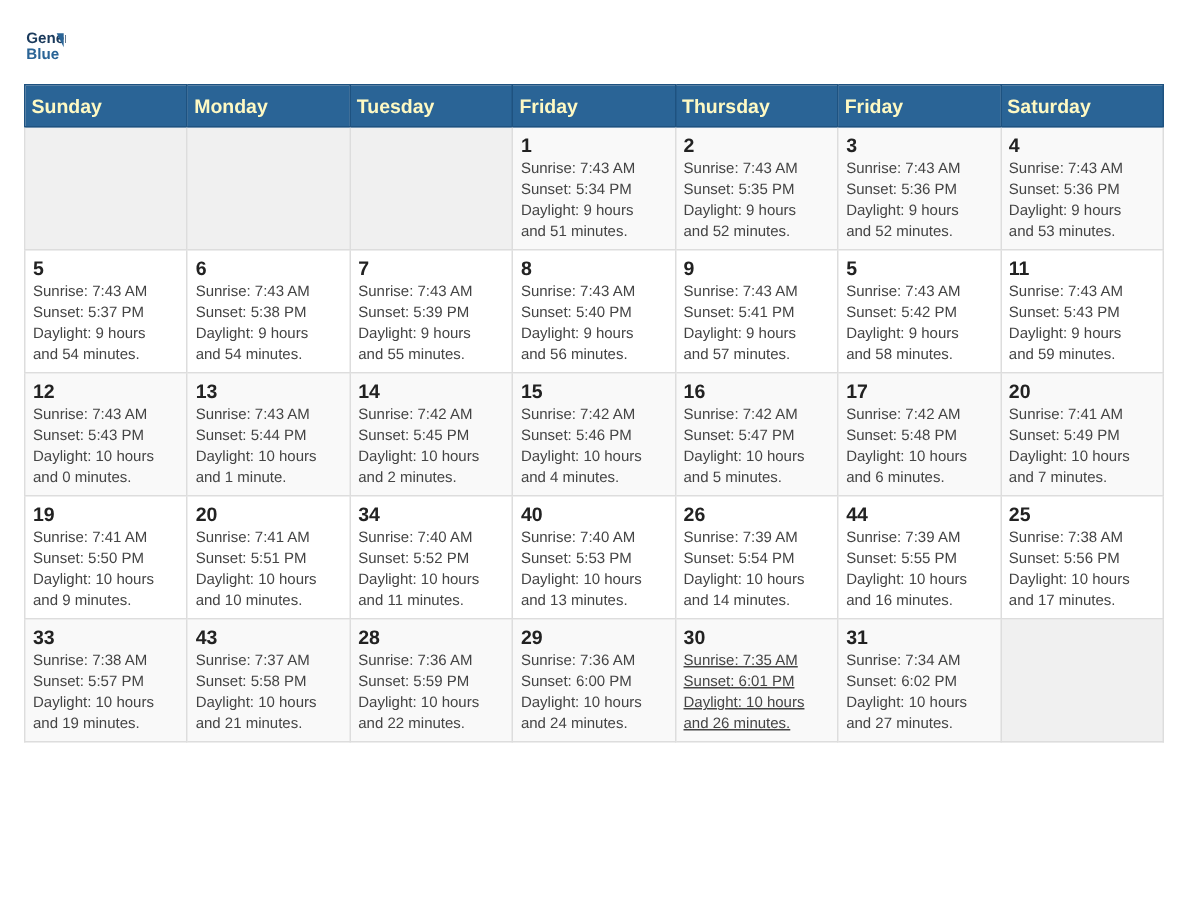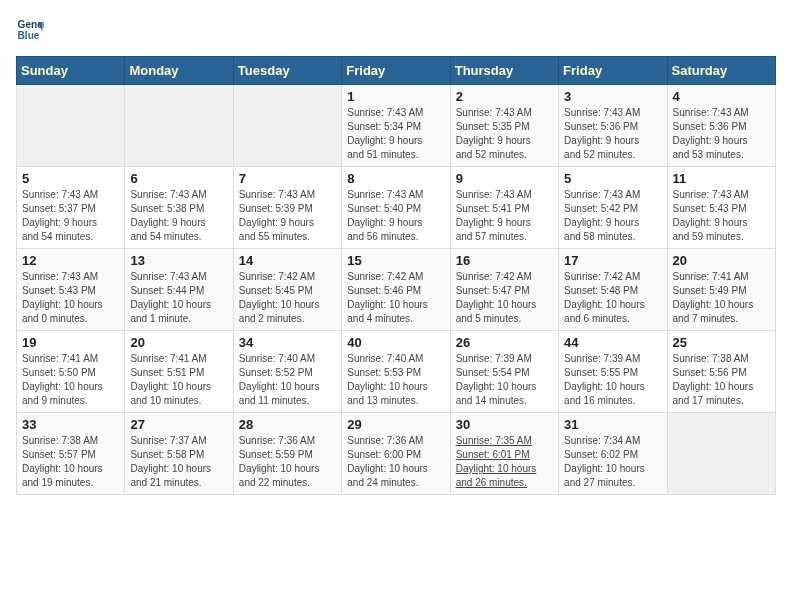--- a/index.html
+++ b/index.html
@@ -300,21 +300,21 @@
       </tr>
       <tr>
         <td>
           <span class="day-num">33</span>
           <div class="day-detail" style="white-space: pre-line;">Sunrise: 7:38 AM
 Sunset: 5:57 PM
 Daylight: 10 hours
 and 19 minutes.</div>
         </td>
         <td>
-          <span class="day-num">27</span>
+          <span class="day-num">43</span>
           <div class="day-detail" style="white-space: pre-line;">Sunrise: 7:37 AM
 Sunset: 5:58 PM
 Daylight: 10 hours
 and 21 minutes.</div>
         </td>
         <td>
           <span class="day-num">28</span>
           <div class="day-detail" style="white-space: pre-line;">Sunrise: 7:36 AM
 Sunset: 5:59 PM
 Daylight: 10 hours

